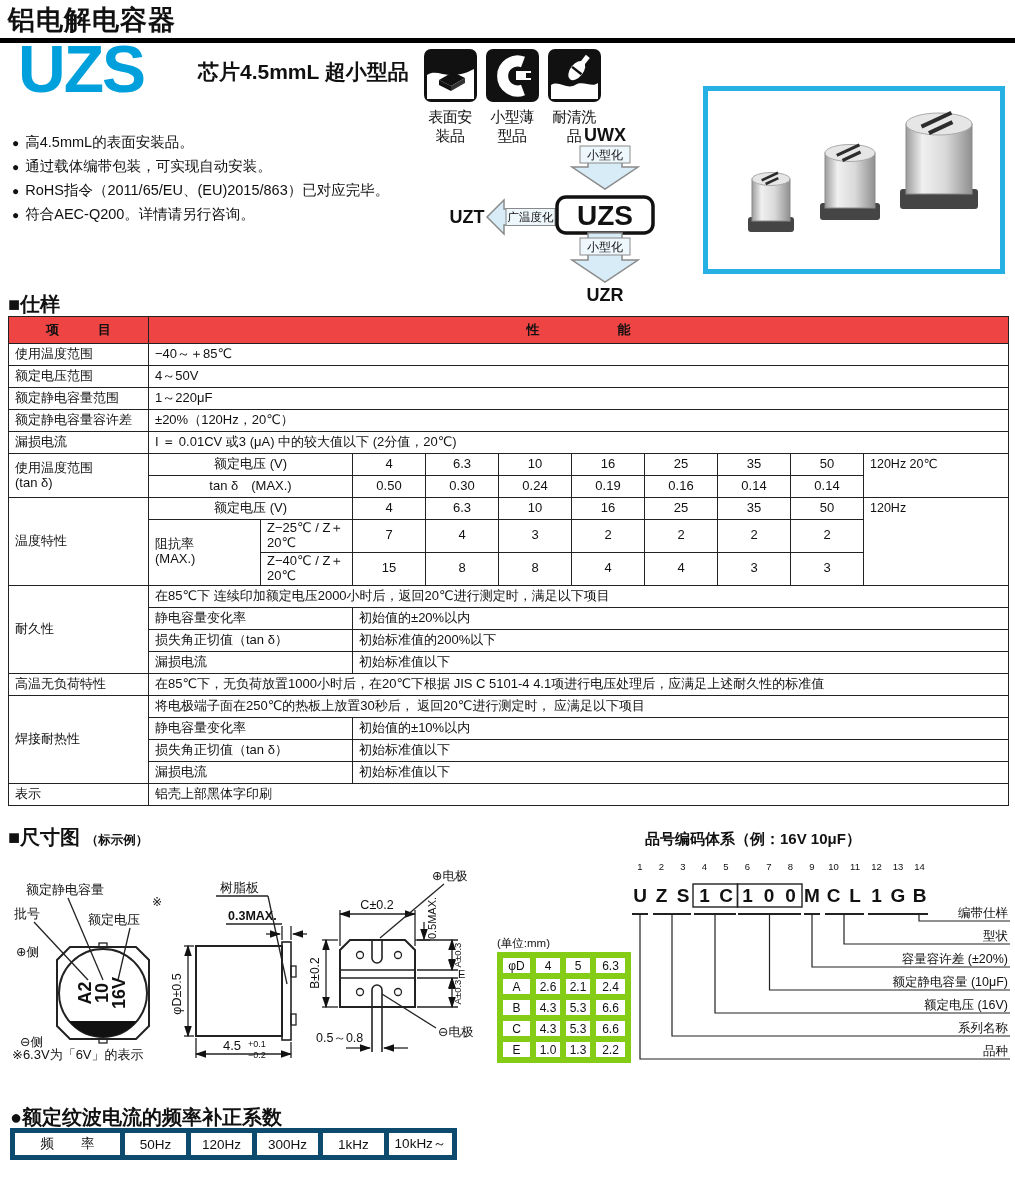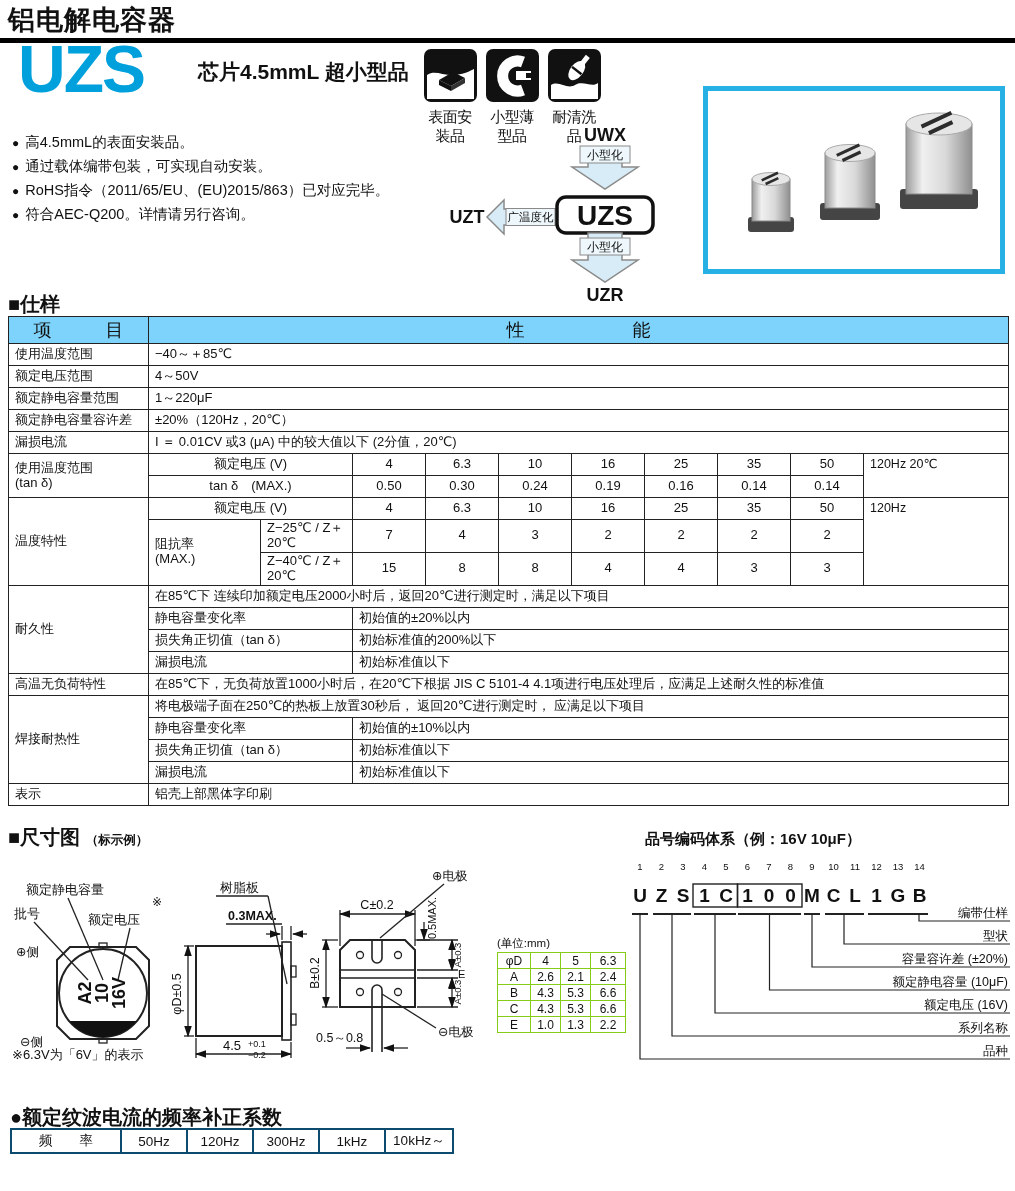--- a/index.html
+++ b/index.html
@@ -19,28 +19,28 @@
   .badge .cap{font-size:15px;margin-top:2px;letter-spacing:-.5px;}
   .features{left:12px;top:131px;font-size:14.5px;line-height:23px;}
   .features .row{white-space:nowrap;}
   .features .dot{margin-right:6px;font-size:12px;}
   .photo{left:703px;top:86px;width:292px;height:178px;border:5px solid #27b0e3;background:#fff;}
   
   .sec-h{font-size:20px;font-weight:bold;}
   table{border-collapse:collapse;table-layout:fixed;}
   .spec{width:1000px;font-size:13px;}
   .spec td{border:1px solid #222;padding:1px 6px;height:19px;line-height:1.15;vertical-align:middle;}
-  .spec .hd{background:#7dd3fc;text-align:center;height:24px;font-size:18px;}
+  .spec .hd{background:#ef4444;text-align:center;height:24px;font-size:13px;font-weight:bold;}
   .spec .c{text-align:center;}
   .spec .note{vertical-align:top;padding-top:3px;font-size:12.5px;}
   
   .dimtab{width:128px;font-size:12px;}
-  .dimtab td{border:1px solid #84cc16;text-align:center;height:15px;padding:0 2px;}
+  .dimtab td{border:6px solid #84cc16;text-align:center;height:15px;padding:0 2px;}
   .freq{width:442px;font-size:13.5px;}
-  .freq td{border:2px solid #0c4a6e;text-align:center;height:20px;padding:1px 4px;}
+  .freq td{border:5px solid #0c4a6e;text-align:center;height:20px;padding:1px 4px;}
   .unit{font-size:11.5px;}
   .foot{font-size:13px;}
   .h-dim{font-size:20px;font-weight:bold;}
   .h-dim small{font-size:12.5px;font-weight:bold;}
   .h-pn{font-size:15px;font-weight:bold;}
   .h-rip{font-size:20px;font-weight:bold;}
   svg text{font-family:"Liberation Sans","DejaVu Sans",sans-serif;fill:#111;}
 </style>
 </head>
 <body>

